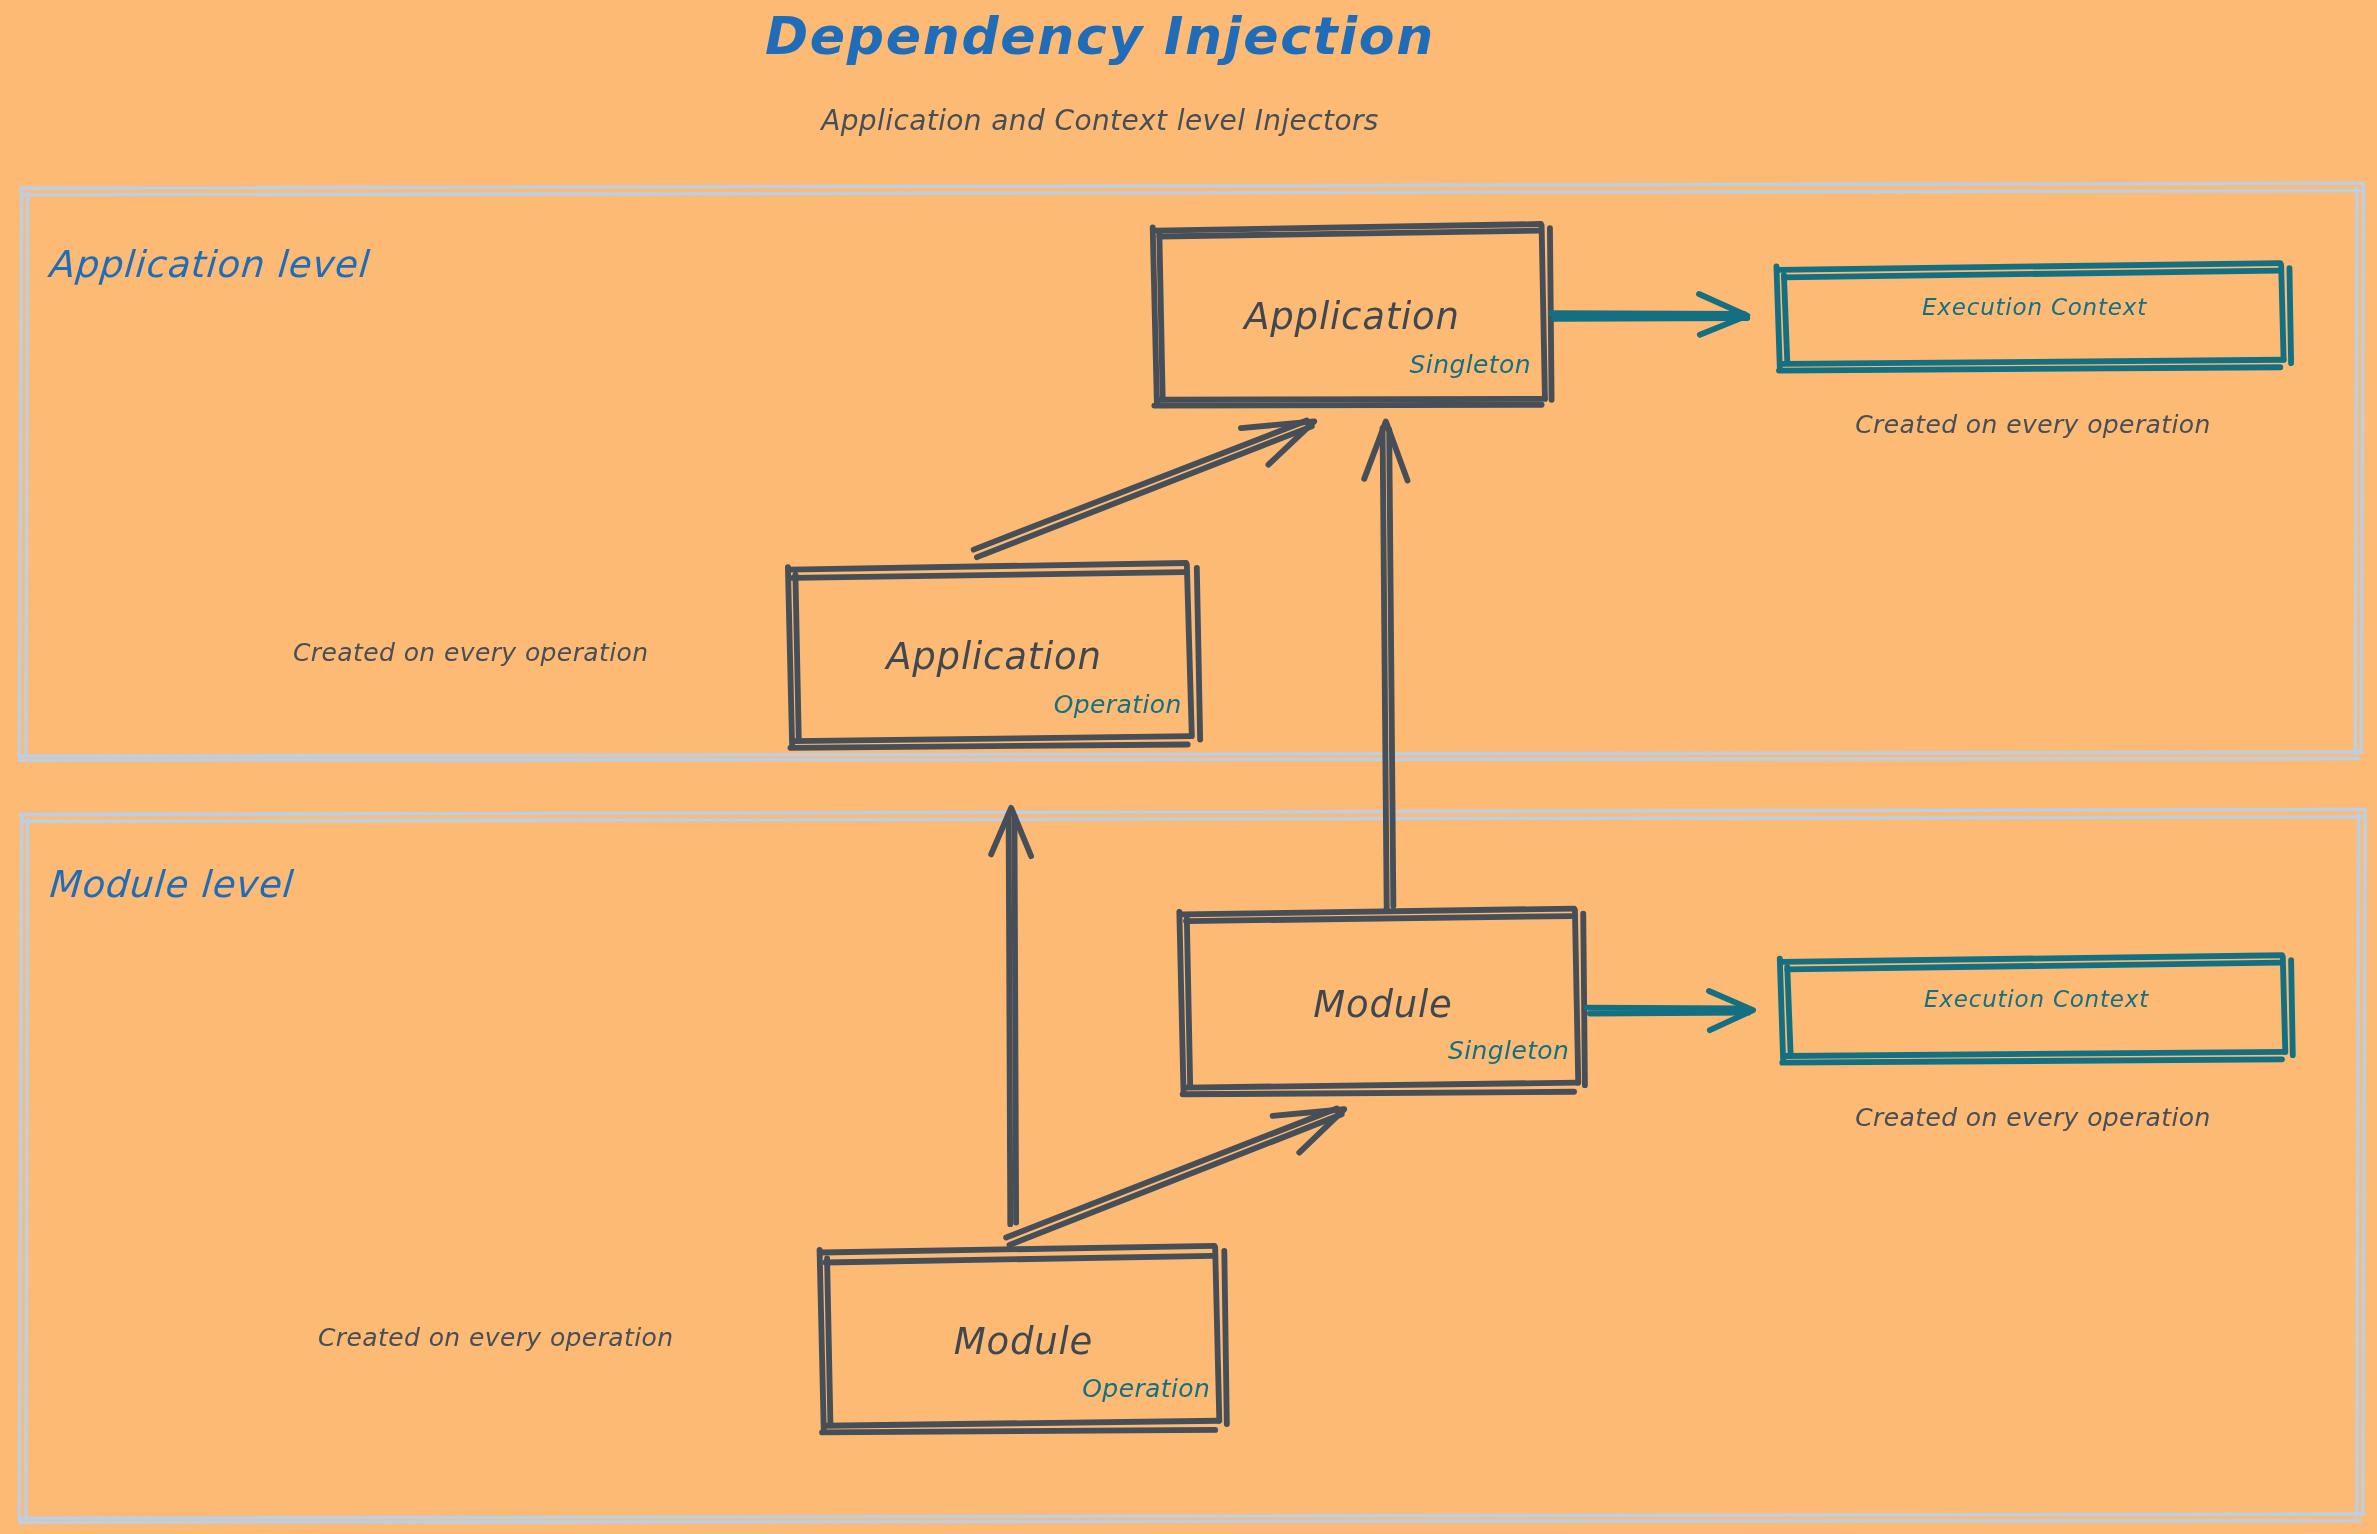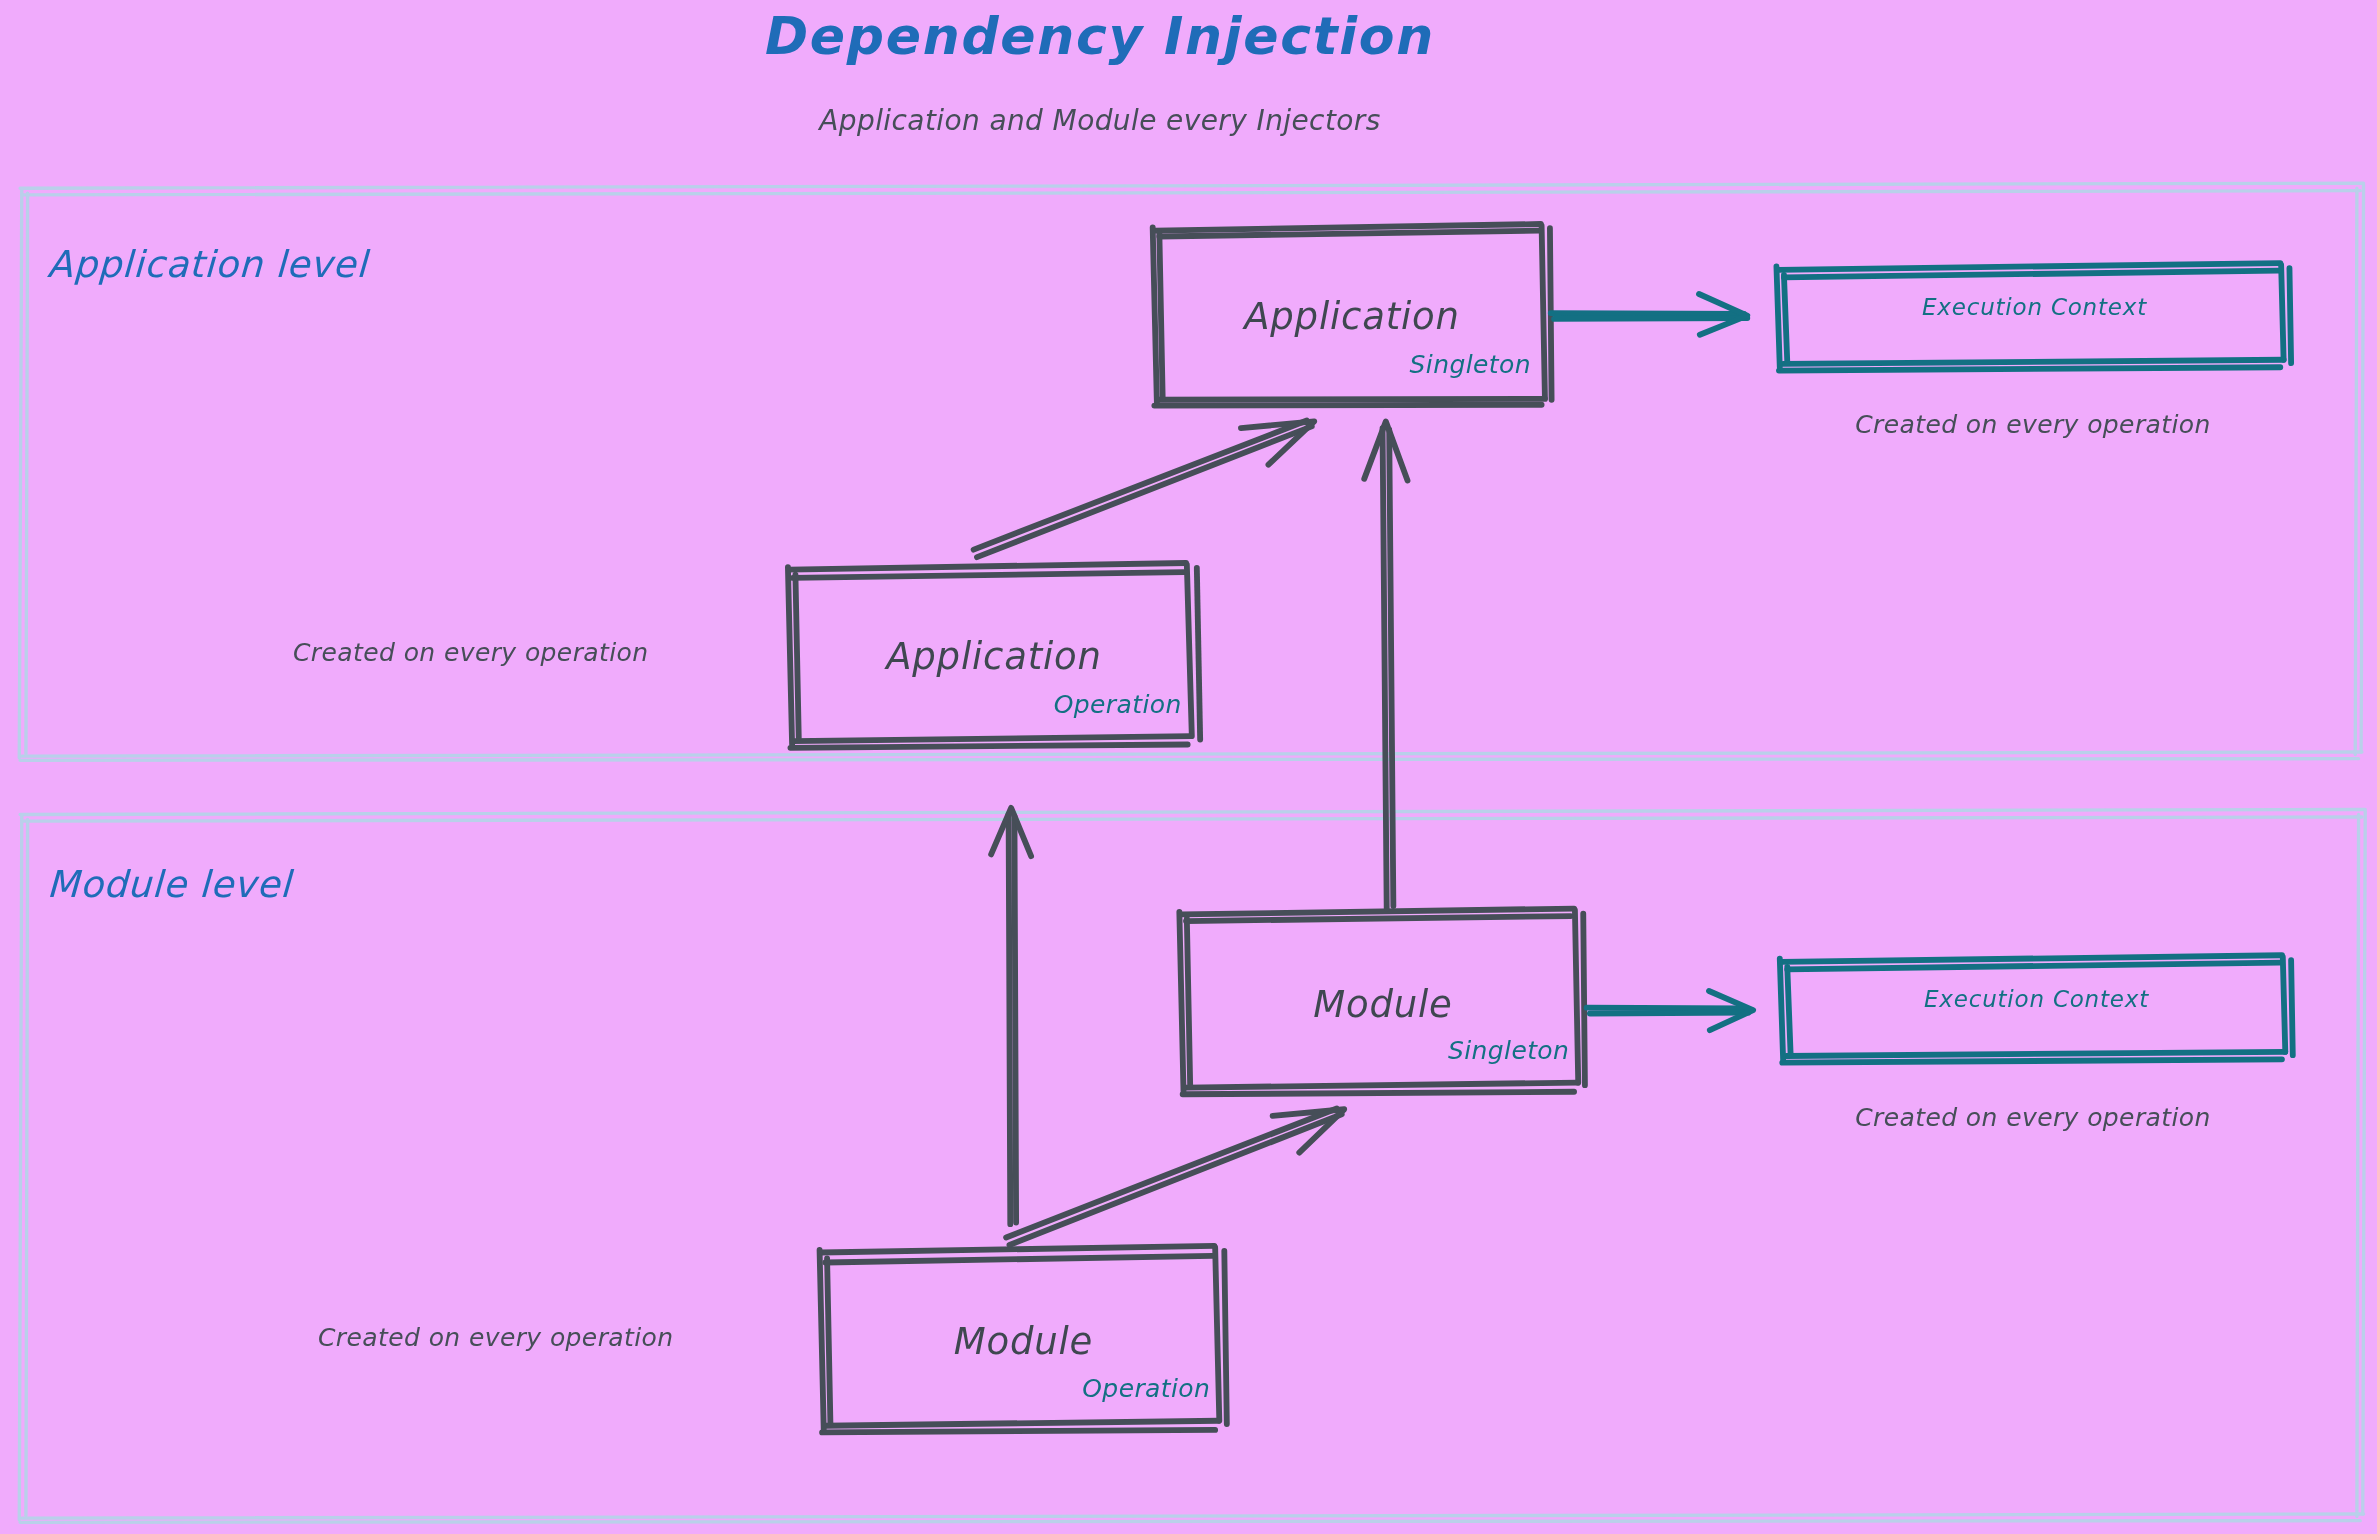--- a/index.html
+++ b/index.html
@@ -7,21 +7,21 @@
     padding: 0;
     background: #ffffff;
   }
   body {
     font-family: "DejaVu Sans", sans-serif;
   }
   #canvas {
     position: relative;
     width: 2377px;
     height: 1534px;
-    background: #f0abfc;
+    background: #fdba74;
     overflow: hidden;
   }
   #sketch {
     position: absolute;
     left: 0;
     top: 0;
     width: 2377px;
     height: 1534px;
   }
   .txt {
@@ -211,21 +211,21 @@
       <g stroke="#464e58" stroke-width="7">
         <path d="M1212 1495 L1611 1338"></path>
         <path d="M1208 1486 L1605 1331"></path>
         <path d="M1528 1340 L1614 1332 L1560 1384"></path>
       </g>
 
     </g>
   </svg>
 
   <div class="txt title centered" style="left:1100px; top:10px;">Dependency Injection</div>
-  <div class="txt subtitle centered" style="left:1100px; top:107px;">Application and Module every Injectors</div>
+  <div class="txt subtitle centered" style="left:1100px; top:107px;">Application and Context level Injectors</div>
 
   <div class="txt level-label" style="left:50px; top:246px;">Application level</div>
   <div class="txt level-label" style="left:50px; top:866px;">Module level</div>
 
   <div style="position:absolute; left:1153px; top:225px; width:398px; height:180px;">
     <div class="txt box-title centered" style="left:50%; top:73px;">Application</div>
     <div class="txt box-scope" style="right:20px; top:127px; left:auto;">Singleton</div>
   </div>
 
   <div style="position:absolute; left:788px; top:565px; width:412px; height:183px;">

